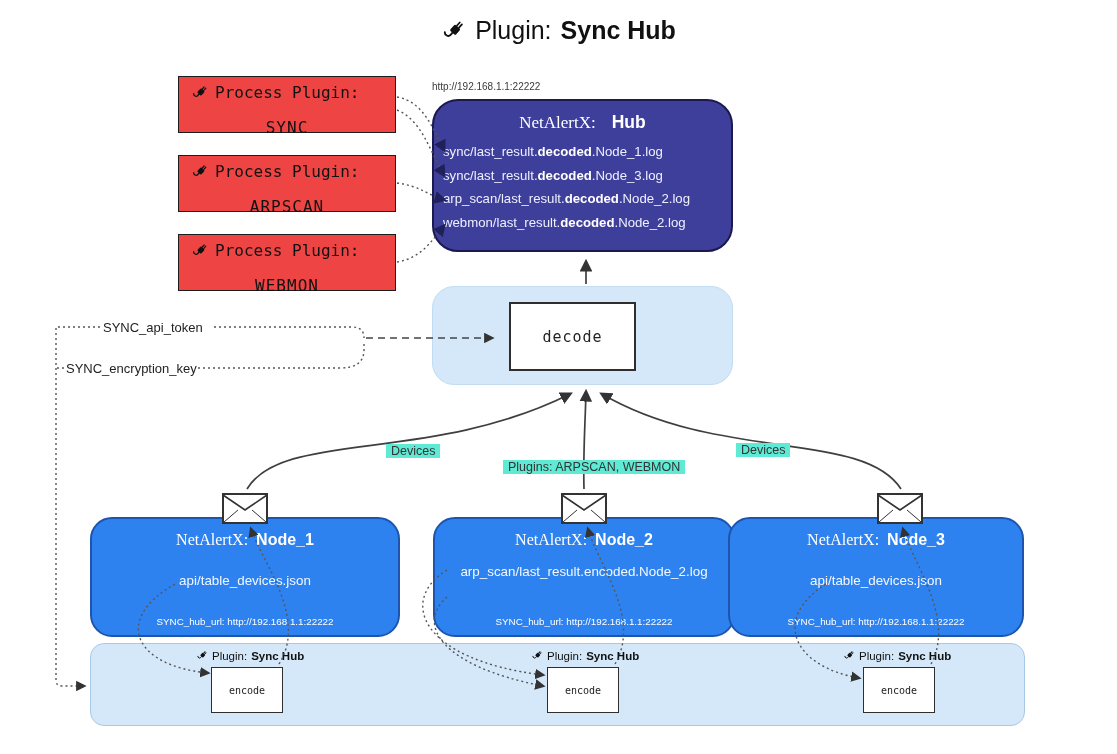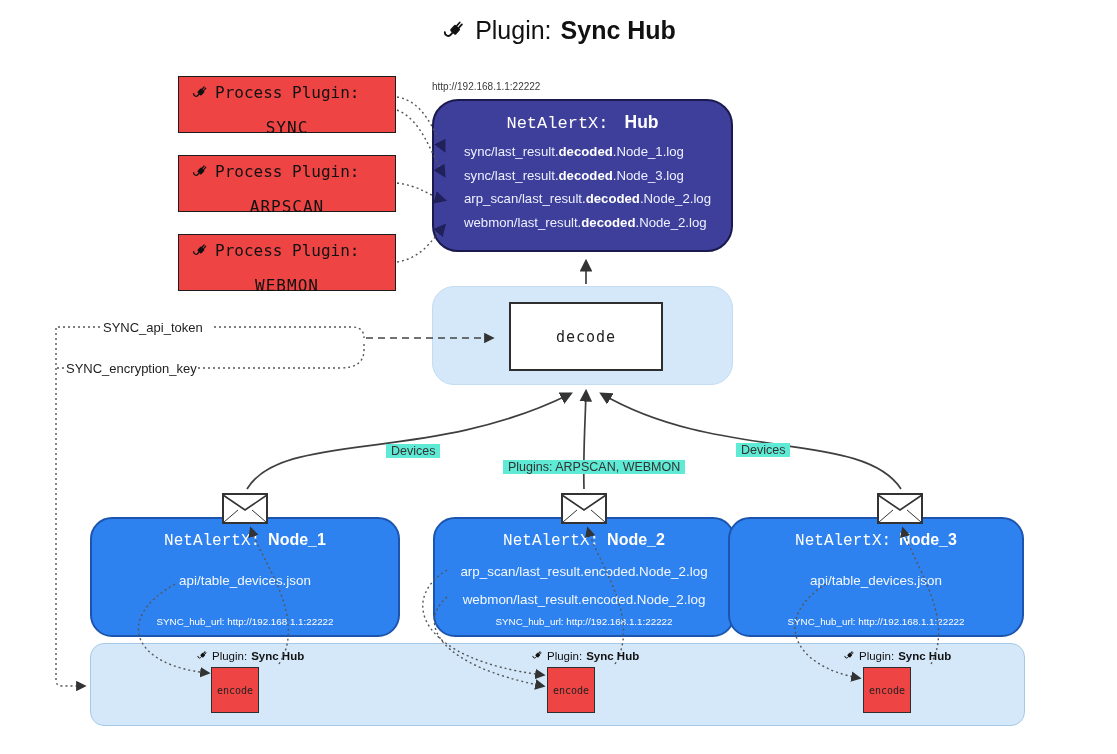--- a/index.html
+++ b/index.html
@@ -1,38 +1,38 @@
 <!DOCTYPE html>
 <html style="--hub_bg: #3d3f9b; --node_bg: #2e82f0; --panel_bg: #d4e8fa; --line: #444444;"><head>
 <meta charset="utf-8">
 <style>
   *{box-sizing:border-box;margin:0;padding:0}
   body{font-family:"Liberation Sans",sans-serif;background:#fff}
   .canvas{position:relative;width:1117px;height:754px;background:#fff;overflow:hidden}
-  .mono{font-family:Liberation Mono, monospace}
+  .mono{font-family:Liberation Serif, serif}
   .overlay{position:absolute;left:0;top:0;z-index:4;pointer-events:none}
   .overlay .dot{fill:none;stroke:#555;stroke-width:1.4;stroke-dasharray:2 3}
   .overlay .dash{fill:none;stroke:#444;stroke-width:1.4;stroke-dasharray:7 5}
   .overlay .solid{fill:none;stroke:#3f3f3f;stroke-width:1.7}
   .title{position:absolute;left:0;right:0;top:16px;text-align:center;font-size:25px;color:#111}
   .title b{margin-left:9px;font-weight:700}
   .plug{display:inline-block}
   .title .plug{width:27px;height:27px;vertical-align:-5px;margin-right:7px}
   .pbox{position:absolute;left:178px;width:218px;height:57px;background:#ef4444;border:1.6px solid #1c1c1c;font-family:"DejaVu Sans Mono",monospace;font-size:16px;color:#111}
   .pbox .row1{display:flex;align-items:center;gap:5px;padding:6px 0 0 12px}
   .pbox .plug{width:19px;height:19px}
   .pbox .pname{text-align:center;margin-top:16px;letter-spacing:1px}
   .hub-url{position:absolute;left:432px;top:81px;width:301px;text-align:left;font-size:10px;color:#3a3a3a}
   .hub{position:absolute;left:432px;top:99px;width:301px;height:153px;background:var(--hub_bg,#3d3f9b);border:2.5px solid #1a1a4e;border-radius:26px;color:#fff}
   .hub-title{text-align:center;margin-top:11px;font-size:17px}
   .hub-title b{margin-left:16px;font-size:17.5px}
-  .hub-lines{margin-top:7px;padding-left:30px;font-size:13.2px;line-height:23.5px;color:#eef0ff}
+  .hub-lines{margin-top:7px;padding-left:9px;font-size:13.2px;line-height:23.5px;color:#eef0ff}
   .hub-lines b{color:#fff}
   .decode-wrap{position:absolute;left:432px;top:286px;width:301px;height:99px;background:var(--panel_bg,#d4e8fa);border:1px solid #c2dcf2;border-radius:22px}
-  .decode-box{position:absolute;left:76px;top:15px;width:154px;height:69px;background:#fff;border:2px solid #2e2e2e;display:flex;align-items:center;justify-content:center;font-family:"DejaVu Sans Mono",monospace;font-size:15px;letter-spacing:1px;color:#222}
+  .decode-box{position:absolute;left:76px;top:15px;width:127px;height:69px;background:#fff;border:2px solid #2e2e2e;display:flex;align-items:center;justify-content:center;font-family:"DejaVu Sans Mono",monospace;font-size:15px;letter-spacing:1px;color:#222}
   .token{position:absolute;font-size:13px;color:#222}
   .token1{left:103px;top:320px}
   .token2{left:66px;top:361px}
   .edge-label{position:absolute;z-index:5;background:#5eead4;padding:0 5px;font-size:12.5px;color:#333;white-space:nowrap}
   .el1{left:386px;top:444px}
   .el2{left:503px;top:460px}
   .el3{left:736px;top:443px}
   .node{position:absolute;top:517px;height:120px;background:var(--node_bg,#2e82f0);border:2.5px solid #1d55ae;border-radius:22px;color:#fff;text-align:center}
   .node1{left:90px;width:310px}
   .node2{left:433px;width:302px}
@@ -43,21 +43,21 @@
   .files-one{top:54px}
   .files-two{top:39px;line-height:27.5px}
   .node-url{position:absolute;left:0;right:0;bottom:8px;font-size:9.8px;color:#fff}
   .envelope{position:absolute;top:493px;width:46px;height:31px;z-index:2}
   .env1{left:222px}.env2{left:561px}.env3{left:877px}
   .band{position:absolute;left:90px;top:643px;width:935px;height:83px;background:var(--panel_bg,#d4e8fa);border:1.5px solid #a7c9e8;border-radius:14px}
   .band-label{position:absolute;top:5px;font-size:11.5px;color:#111;white-space:nowrap}
   .band-label .plug{width:13px;height:13px;vertical-align:-2px;margin-right:3px}
   .band-label b{margin-left:4px}
   .bl1{left:105px}.bl2{left:440px}.bl3{left:752px}
-  .encode-box{position:absolute;top:23px;width:48px;height:46px;background:#ef4444;border:1.8px solid #2e2e2e;display:flex;align-items:center;justify-content:center;font-family:"DejaVu Sans Mono",monospace;font-size:10px;color:#222}
+  .encode-box{position:absolute;top:23px;width:72px;height:46px;background:#ffffff;border:1.8px solid #2e2e2e;display:flex;align-items:center;justify-content:center;font-family:"DejaVu Sans Mono",monospace;font-size:10px;color:#222}
   .eb1{left:120px}.eb2{left:456px}.eb3{left:772px}
 </style>
 </head>
 <body>
 
 <div class="canvas">
 
   <svg width="0" height="0" style="position:absolute">
     <defs>
       <symbol id="plug" viewBox="0 0 24 24">
@@ -127,21 +127,20 @@
     <div class="node-title"><span class="mono">NetAlertX:</span><b>Node_1</b></div>
     <div class="node-files files-one">
         <div>api/table_devices.json</div>
       </div>
     <div class="node-url">SYNC_hub_url: http://192.168.1.1:22222</div>
   </div>
   <div class="node node2">
     <div class="node-title"><span class="mono">NetAlertX:</span><b>Node_2</b></div>
     <div class="node-files files-two">
       <div>arp_scan/last_result.encoded.Node_2.log</div>
-      <div>webmon/last_result.encoded.Node_2.log</div>
     </div>
     <div class="node-url">SYNC_hub_url: http://192.168.1.1:22222</div>
   </div>
   <div class="node node3">
     <div class="node-title"><span class="mono">NetAlertX:</span><b>Node_3</b></div>
     <div class="node-files files-one">
         <div>api/table_devices.json</div>
       </div>
     <div class="node-url">SYNC_hub_url: http://192.168.1.1:22222</div>
   </div>

